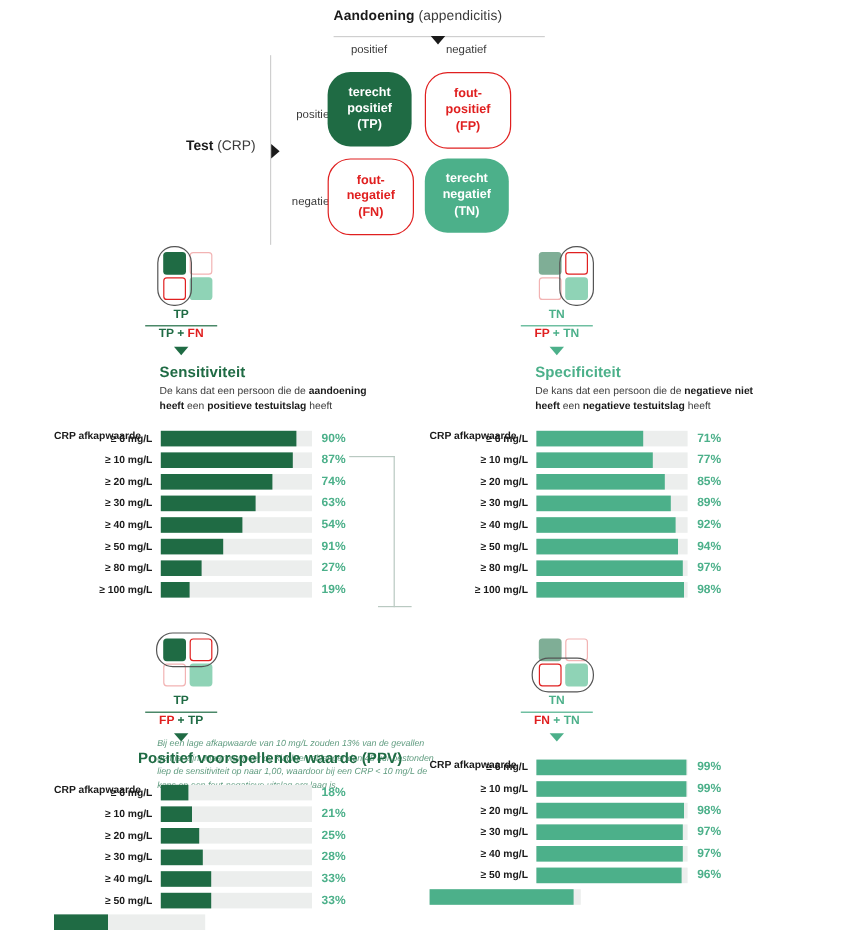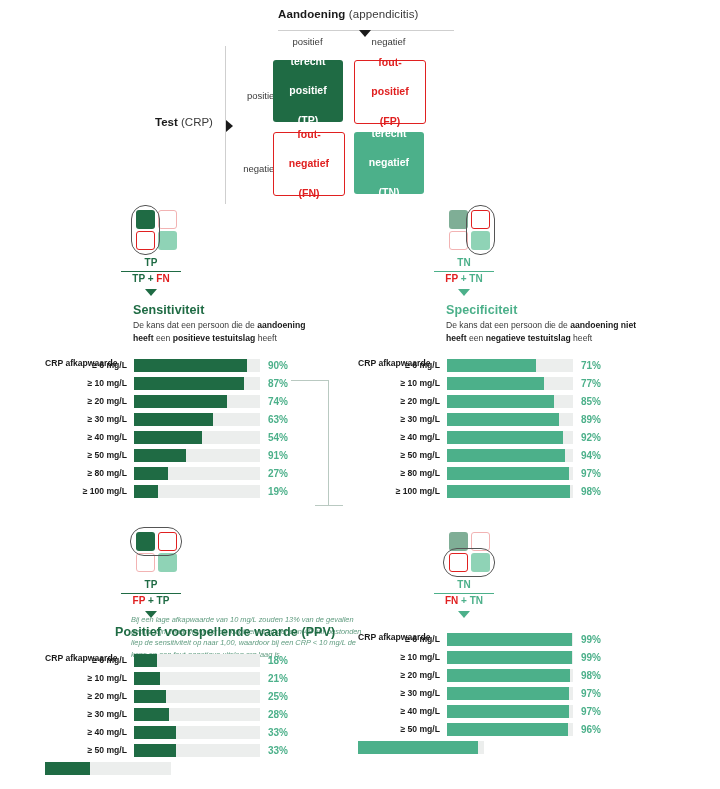--- a/index.html
+++ b/index.html
@@ -38,23 +38,23 @@
   }
   .m-sidetitle b{font-weight:bold;color:#1a1a1a;}
   .m-sidetitle span{color:#3a3a3a;}
   .m-colhead{position:absolute;font-size:9.5px;color:#3a3a3a;top:28px;text-align:center;width:75px;}
   .m-colhead.c1{left:105px;}
   .m-colhead.c2{left:186px;}
   .m-rowhead{position:absolute;font-size:9.5px;color:#3a3a3a;left:70px;width:42px;text-align:right;}
   .m-rowhead.r1{top:82px;}
   .m-rowhead.r2{top:155px;}
   .cell{
-    position:absolute;width:70px;height:62px;border-radius:3px;
+    position:absolute;width:70px;height:62px;border-radius:19px;
     display:flex;flex-direction:column;align-items:center;justify-content:center;
-    font-size:10.5px;font-weight:bold;line-height:1.28;text-align:center;gap:16px;
+    font-size:10.5px;font-weight:bold;line-height:1.28;text-align:center;
   }
   .cell.tp{left:108px;top:52px;background:#1f6b44;color:#fff;}
   .cell.fp{left:189px;top:52px;background:#fff;color:#e02020;border:1.6px solid #e02020;}
   .cell.fn{left:108px;top:124px;background:#fff;color:#e02020;border:1.6px solid #e02020;}
   .cell.tn{left:189px;top:124px;background:#4cb08a;color:#fff;}
 
   
   .panel{position:absolute;width:330px;}
   .p-sens{left:45px;top:205px;}
   .p-spec{left:358px;top:205px;}
@@ -275,21 +275,21 @@
       <div class="f-num teal">TN</div>
       <div class="f-bar teal"></div>
       <div class="f-den">
         <span class="red">FP</span><span class="teal"> + </span><span class="teal">TN</span>
       </div>
       <div class="downarrow teal"></div>
     </div>
     <div class="head-block">
       <div class="p-head teal">Specificiteit</div>
       <div class="p-desc">
-        <span>De kans dat een persoon die de </span><b>aandoening niet</b><br>
+        <span>De kans dat een persoon die de </span><b>negatieve niet</b><br>
         <b>heeft</b><span> een </span><b>negatieve testuitslag</b><span> heeft</span>
       </div>
     </div>
     <div class="chart">
       <div class="axis-label">CRP afkapwaarde</div>
       <div class="rows">
           <div class="row">
             <div class="cat">≥ 6 mg/L</div>
             <div class="track">
               <div class="fill teal" style="width: 89.46px;"></div>

